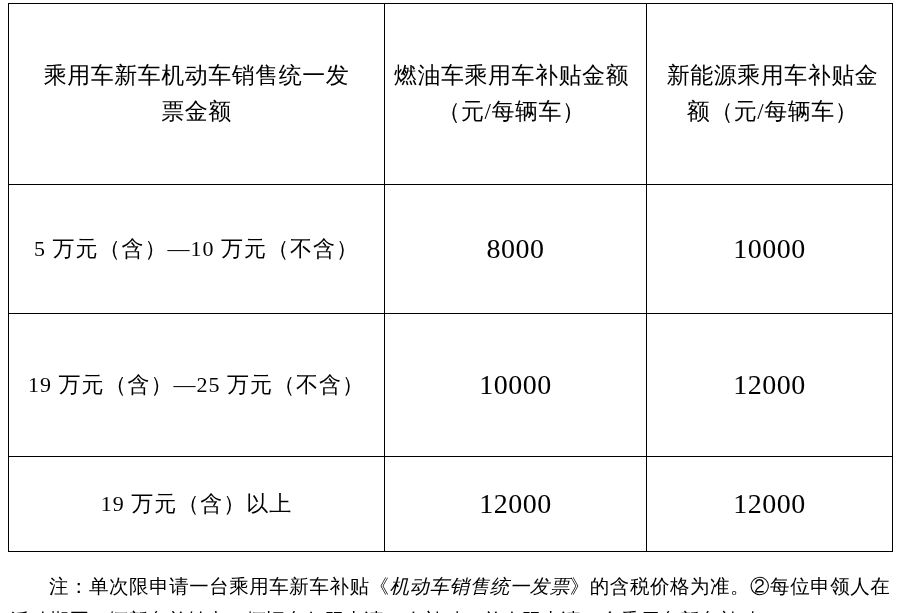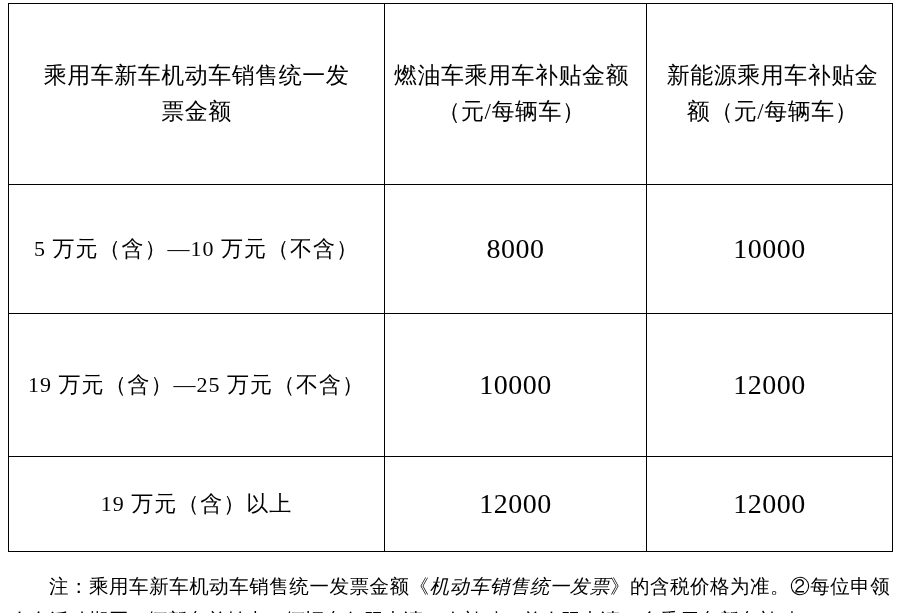--- a/index.html
+++ b/index.html
@@ -108,15 +108,15 @@
         <td class="value-cell">12000</td>
       </tr>
       <tr class="r3">
         <td class="label-cell">19 万元（含）以上</td>
         <td class="value-cell">12000</td>
         <td class="value-cell">12000</td>
       </tr>
     </tbody>
   </table>
 
-  <p class="note"><span>注：乘用车新车机动车销售统一发票金额《</span><span class="em">机动车销售统一发票</span><span>》的含税价格为准。②每位申领人在活动期买一辆新车并转出一辆旧车仅限申请一次补贴，单次限申请一台乘用车新车补贴。</span></p>
+  <p class="note"><span>注：单次限申请一台乘用车新车补贴《</span><span class="em">机动车销售统一发票</span><span>》的含税价格为准。②每位申领人在活动期买一辆新车并转出一辆旧车仅限申请一次补贴，单次限申请一台乘用车新车补贴。</span></p>
 
 </div>
 
 </body></html>

